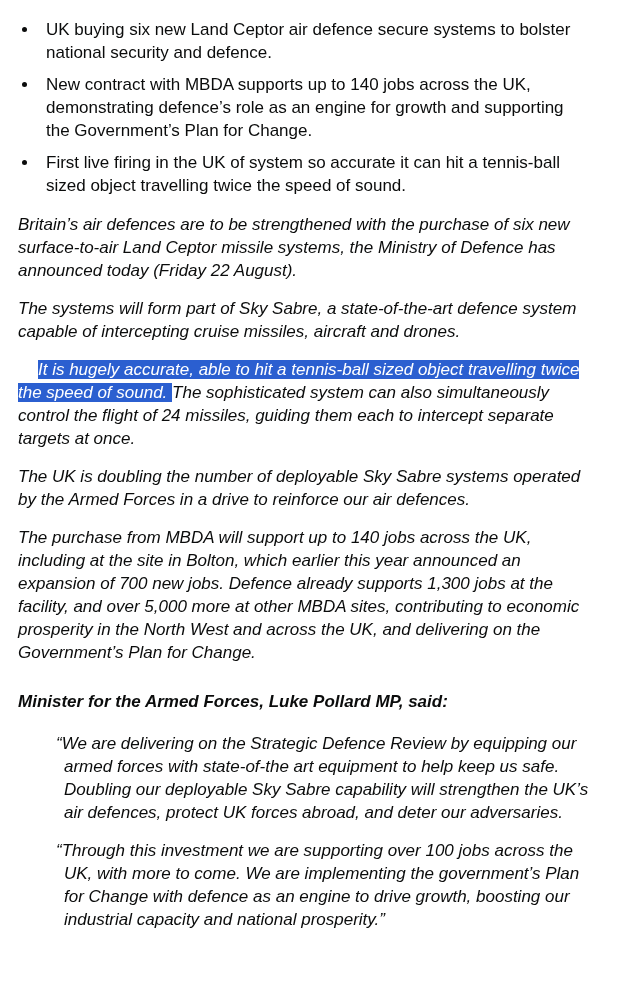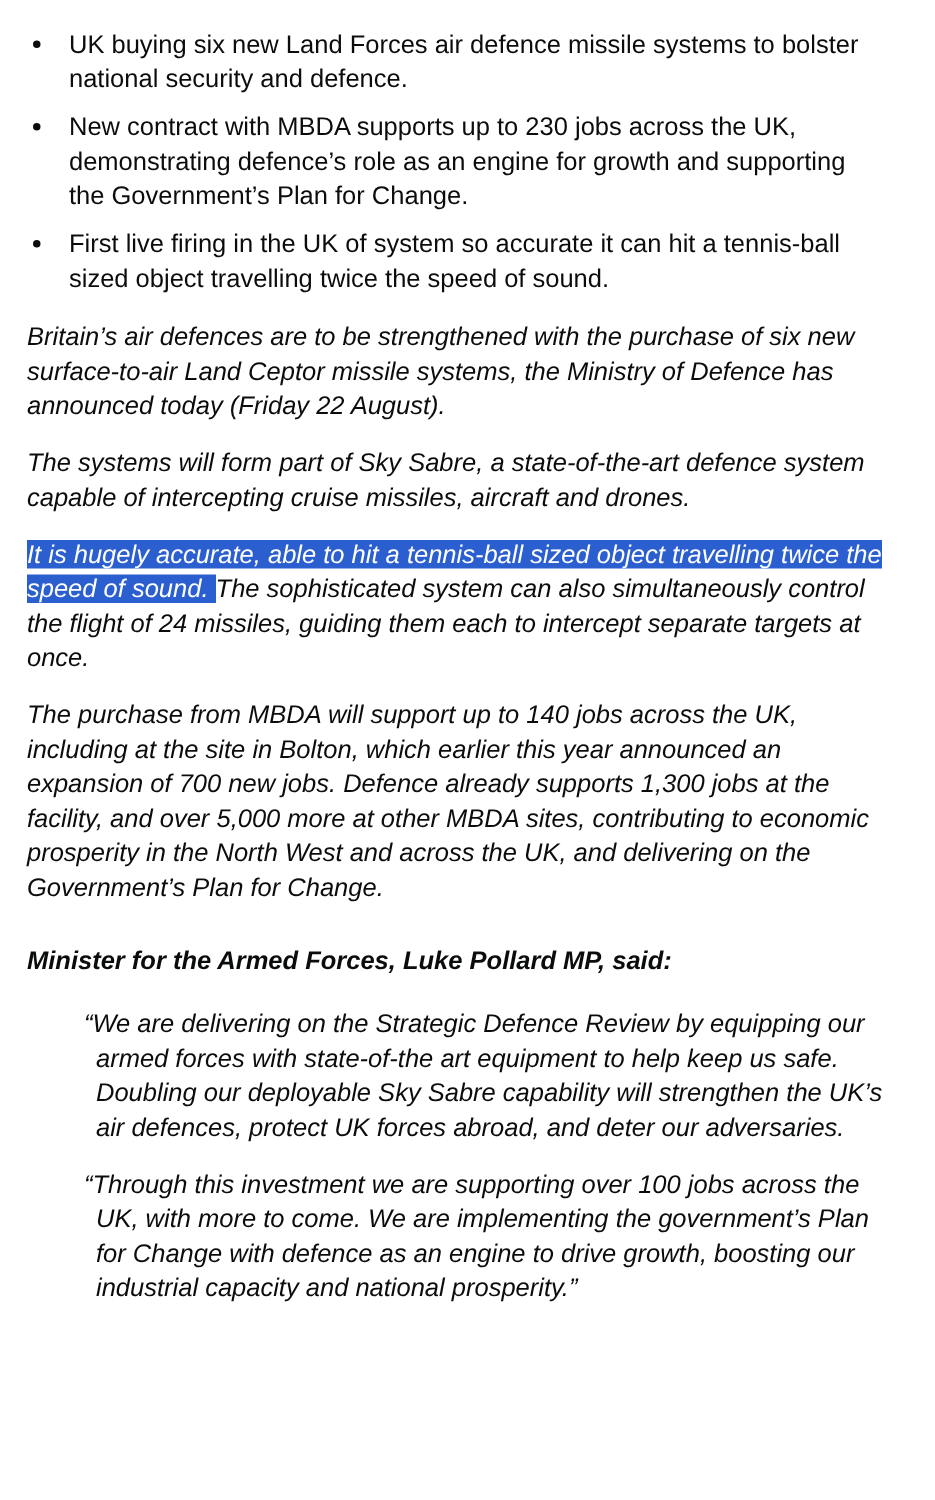--- a/index.html
+++ b/index.html
@@ -33,20 +33,21 @@
     margin-bottom: 9px;
     padding-left: 7px;
   }
   p {
     margin: 0 0 15px 0;
     font-style: italic;
   }
   .sel {
     background: var(--sel-bg);
     color: var(--sel-fg);
+    margin-left: 20px;
   }
   p.quote-heading {
     font-weight: 700;
     margin: 26px 0 19px 0;
   }
   blockquote {
     margin: 0 0 0 22px;
     padding: 0;
   }
   blockquote p {
@@ -54,30 +55,31 @@
     margin-bottom: 15px;
     margin-left: 24px;
   }
 </style>
 </head>
 <body>
 
 <div class="page">
 
   <ul class="bullets">
-    <li>UK buying six new Land Forces air defence missile systems to bolster national security and defence.</li>
-    <li>New contract with MBDA supports up to 230 jobs across the UK, demonstrating defence’s role as an engine for growth and supporting the Government’s Plan for Change.</li>
+    <li>UK buying six new Land Ceptor air defence secure systems to bolster national security and defence.</li>
+    <li>New contract with MBDA supports up to 140 jobs across the UK, demonstrating defence’s role as an engine for growth and supporting the Government’s Plan for Change.</li>
     <li>First live firing in the UK of system so accurate it can hit a tennis-ball sized object travelling twice the speed of sound.</li>
   </ul>
 
   <p>Britain’s air defences are to be strengthened with the purchase of six new surface-to-air Land Ceptor missile systems, the Ministry of Defence has announced today (Friday 22 August).</p>
   <p>The systems will form part of Sky Sabre, a state-of-the-art defence system capable of intercepting cruise missiles, aircraft and drones.</p>
 
   <p><span class="sel">It is hugely accurate, able to hit a tennis-ball sized object travelling twice the speed of sound. </span><span>The sophisticated system can also simultaneously control the flight of 24 missiles, guiding them each to intercept separate targets at once.</span></p>
 
+  <p>The UK is doubling the number of deployable Sky Sabre systems operated by the Armed Forces in a drive to reinforce our air defences.</p>
   <p>The purchase from MBDA will support up to 140 jobs across the UK, including at the site in Bolton, which earlier this year announced an expansion of 700 new jobs. Defence already supports 1,300 jobs at the facility, and over 5,000 more at other MBDA sites, contributing to economic prosperity in the North West and across the UK, and delivering on the Government’s Plan for Change.</p>
 
   <p class="quote-heading">Minister for the Armed Forces, Luke Pollard MP, said:</p>
 
   <blockquote>
     <p>“We are delivering on the Strategic Defence Review by equipping our armed forces with state-of-the art equipment to help keep us safe. Doubling our deployable Sky Sabre capability will strengthen the UK’s air defences, protect UK forces abroad, and deter our adversaries.</p>
     <p>“Through this investment we are supporting over 100 jobs across the UK, with more to come. We are implementing the government’s Plan for Change with defence as an engine to drive growth, boosting our industrial capacity and national prosperity.”</p>
   </blockquote>
 
 </div>

